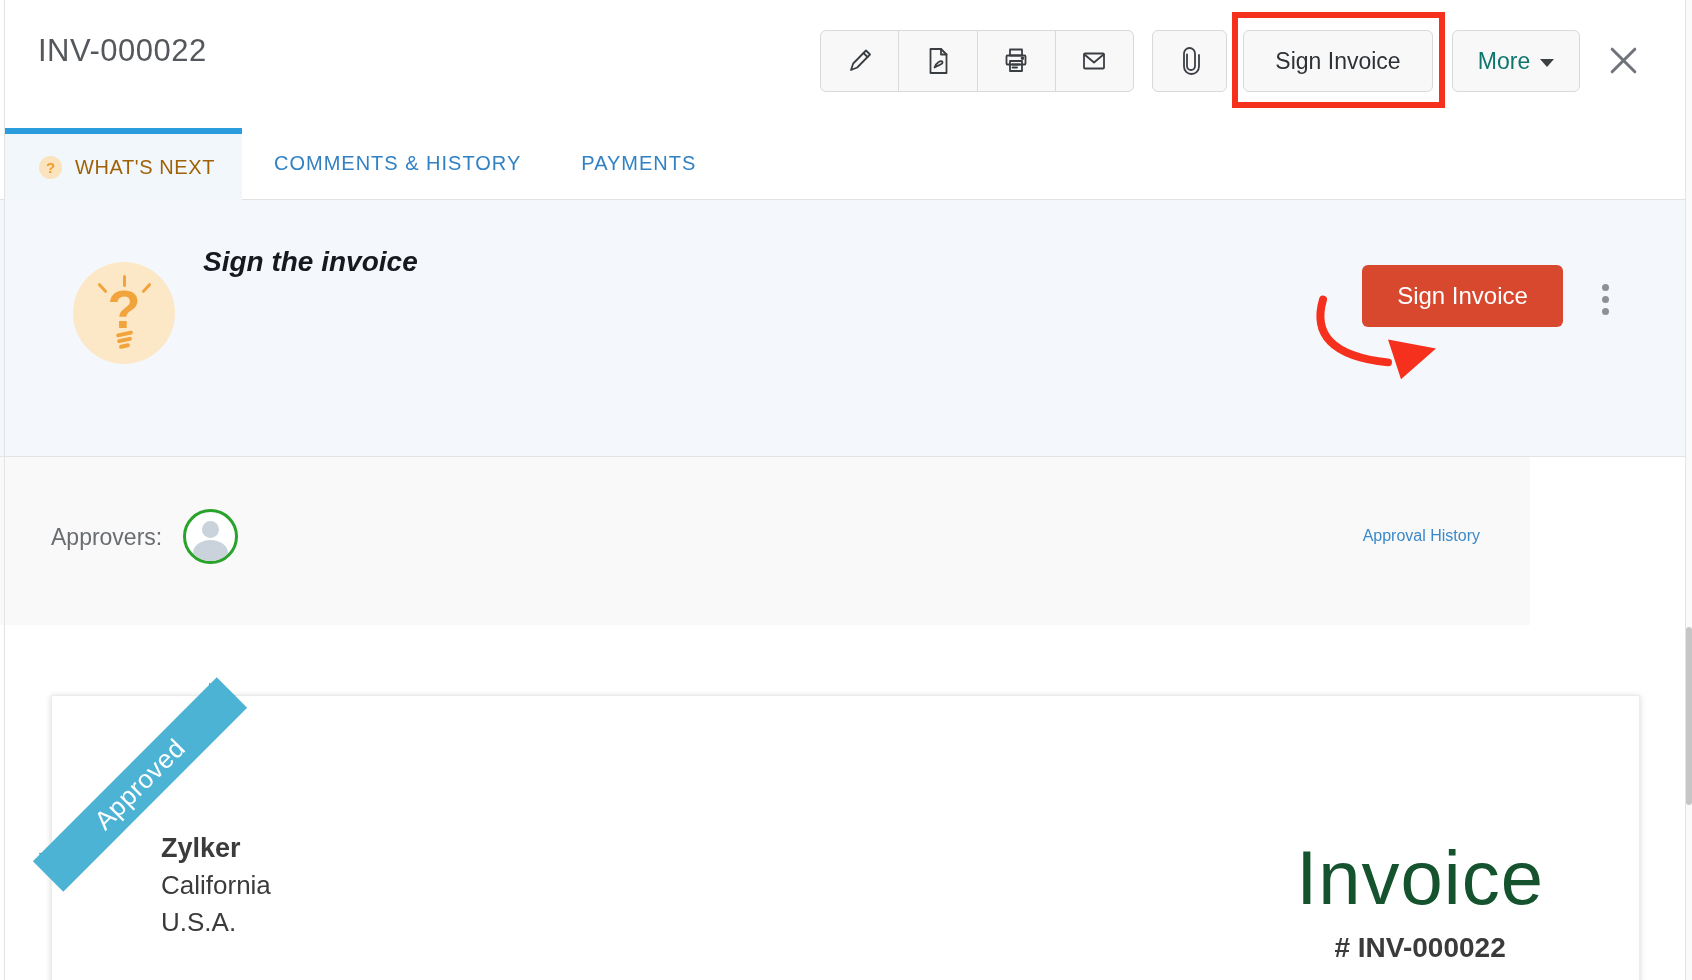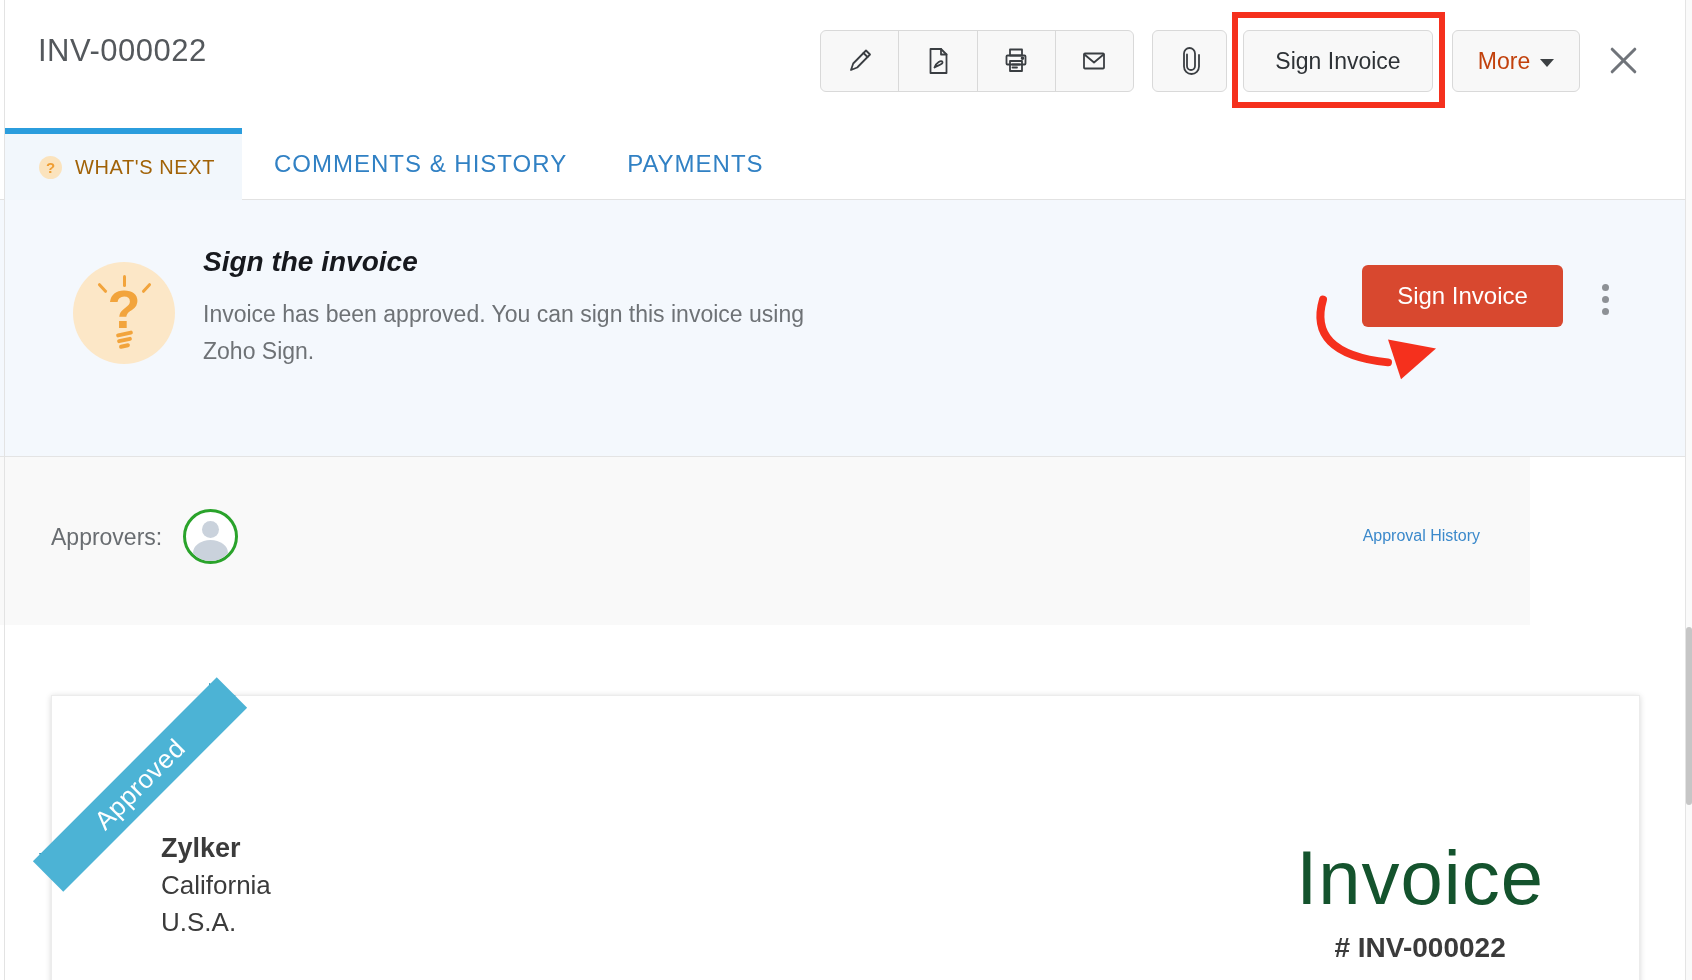--- a/index.html
+++ b/index.html
@@ -18,21 +18,21 @@
     background:#f8f8f8; border:1px solid #d9d9d9; border-radius:6px; overflow:hidden;
   }
   .tb-cell { flex:1; display:flex; align-items:center; justify-content:center; border-right:1px solid #d9d9d9; cursor:pointer; }
   .tb-cell:last-child { border-right:none; }
   .tb-single {
     position:absolute; top:30px; height:62px; display:flex; align-items:center; justify-content:center;
     background:#f8f8f8; border:1px solid #d9d9d9; border-radius:6px; cursor:pointer;
   }
   .tb-attach { left:1152px; width:75px; }
   .tb-sign  { left:1243px; width:190px; font-size:23px; color:#2e3236; }
-  .tb-more  { left:1452px; width:128px; font-size:23px; color:#c2410c; gap:10px; }
+  .tb-more  { left:1452px; width:128px; font-size:23px; color:#0f766e; gap:10px; }
   .caret-down { width:0; height:0; border-left:7px solid transparent; border-right:7px solid transparent; border-top:8px solid #3c4043; margin-top:3px; }
   .annotation-box {
     position:absolute; left:1232px; top:12px; width:213px; height:96px;
     border:6px solid #f5301d; z-index:5; pointer-events:none;
   }
   .close-x { position:absolute; left:1606px; top:43px; width:35px; height:35px; cursor:pointer; }
   .close-x span { position:absolute; left:0; top:16px; width:35px; height:3px; background:#70747a; border-radius:2px; }
   .close-x span:first-child { transform:rotate(45deg); }
   .close-x span:last-child  { transform:rotate(-45deg); }
 
@@ -40,21 +40,21 @@
   svg.icn path, svg.icn rect, svg.icn circle { stroke:#3a3e42; stroke-width:1.8; fill:none; stroke-linecap:round; stroke-linejoin:round; }
 
   
   .tabs { position:absolute; left:0; top:128px; width:1686px; height:72px; background:#fff; border-bottom:1px solid #e2e2e2; display:flex; }
   .tab-active {
     margin-left:5px; width:237px; height:72px; background:#f2f7fc; border-top:6px solid #2b9ddd;
     display:flex; align-items:center; padding-left:34px; gap:13px; cursor:pointer; position:relative; z-index:2;
   }
   .help-circle { width:23px; height:23px; border-radius:50%; background:#fbe3bd; color:#ef9d32; font-size:15px; font-weight:bold; display:flex; align-items:center; justify-content:center; }
   .tab-active-label { font-size:20px; color:#a16207; letter-spacing:.6px; }
-  .tab-link { align-self:center; font-size:24px; color:#3181c4; letter-spacing:1px; cursor:pointer; }
+  .tab-link { align-self:center; font-size:20px; color:#3181c4; letter-spacing:1px; cursor:pointer; }
   .tab-comments { margin-left:32px; }
   .tab-payments { margin-left:60px; }
 
   
   .panel { position:absolute; left:0; top:200px; width:1686px; height:257px; background:#f4f8fd; border-bottom:1px solid #e4e4e4; }
   .tip-circle { position:absolute; left:73px; top:62px; width:102px; height:102px; border-radius:50%; background:#fcе7c7; background:#fce7c7; }
   .tip-q { position:absolute; left:0; top:20px; width:100%; text-align:center; font-size:54px; font-weight:bold; color:#f2a43c; line-height:54px; }
   .ray { position:absolute; width:3px; height:12px; background:#f2a43c; border-radius:2px; }
   .ray1 { left:28px; top:20px; transform:rotate(-42deg); }
   .ray2 { left:50px; top:13px; }
@@ -190,24 +190,20 @@
     <div class="tip-circle">
       <span class="ray ray1"></span>
       <span class="ray ray2"></span>
       <span class="ray ray3"></span>
       <div class="tip-q">?</div>
       <span class="fil fil1"></span>
       <span class="fil fil2"></span>
       <span class="fil fil3"></span>
     </div>
     <div class="panel-heading">Sign the invoice</div>
-    <div class="panel-desc">
-      <div>Invoice has been approved. You can sign this invoice using</div>
-      <div>Zoho Sign.</div>
-    </div>
     <button class="btn-sign-red">
       <span>Sign Invoice</span>
     </button>
     <div class="dots-menu">
         <i></i>
         <i></i>
         <i></i>
       </div>
     <svg class="arrow-svg" viewBox="0 0 1686 257" preserveAspectRatio="none">
       <path d="M1323 100 C1313 134 1331 157 1388 163" stroke="#f5301d" stroke-width="8" fill="none" stroke-linecap="round"></path>

